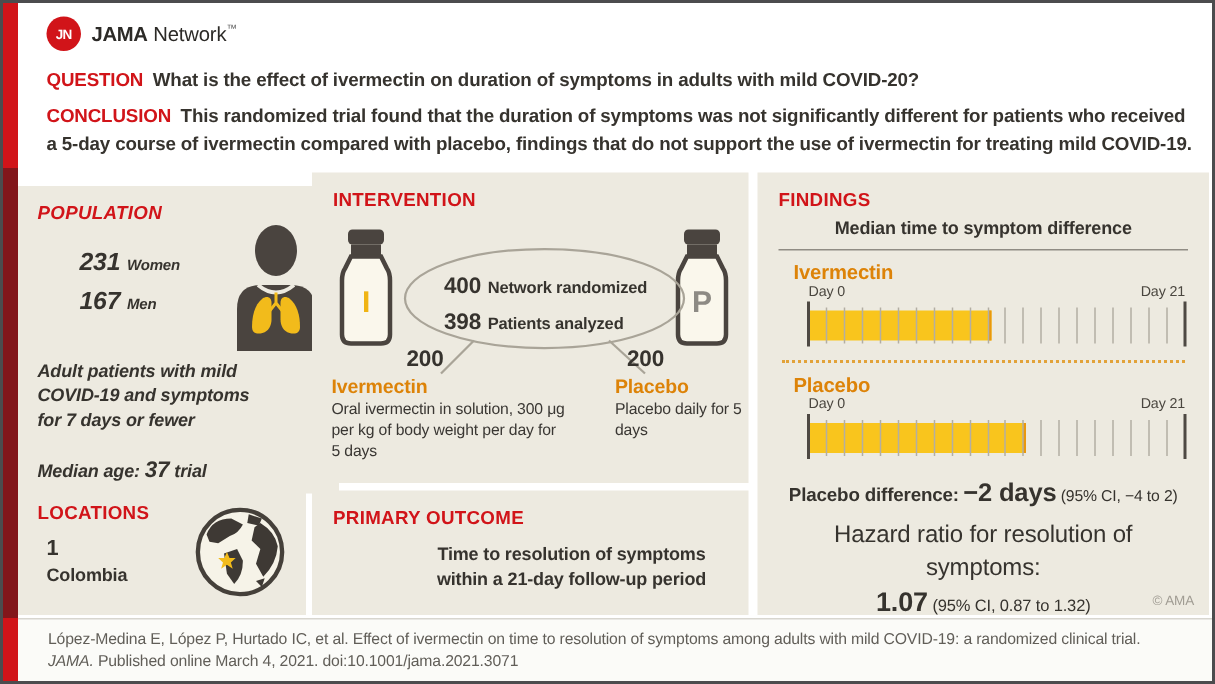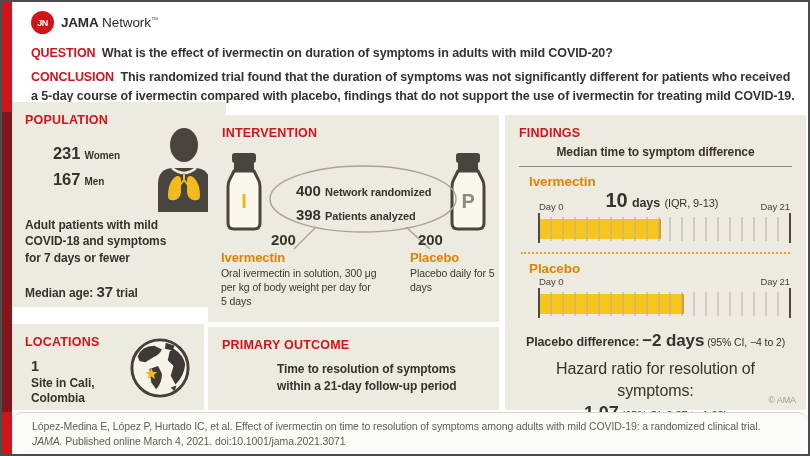--- a/index.html
+++ b/index.html
@@ -21,21 +21,21 @@
     font-weight:bold; font-size:9px; letter-spacing:-0.5px; }
   .brand { font-size:13.5px; color:#2c2a27; }
   .brand b { letter-spacing:-0.2px; }
   .brand sup { font-size:7px; color:#555; }
   .q-line { position:absolute; left:29px; top:44px; right:14px; font-weight:bold; font-size:12.5px; }
   .c-line { position:absolute; left:29px; top:66px; right:8px; font-weight:bold; font-size:12.5px; line-height:1.5; }
   .red-label { color:var(--accent-red,#d11419); margin-right:3px; }
 
   
   .panel { position:absolute; background:var(--panel-beige,#edeae0); box-sizing:border-box; padding:11px 13px; }
-  #panel-population { left:10px; top:100px; width:214px; height:205px; }
+  #panel-population { left:10px; top:122px; width:214px; height:205px;font-style:italic; }
   #panel-locations  { left:10px; top:322px; width:192px; height:86px; }
   #panel-intervention { left:206px; top:113px; width:291px; height:207px; padding:11px 14px; }
   #panel-outcome    { left:206px; top:325px; width:291px; height:83px; padding:11px 14px; }
   #panel-findings   { left:503px; top:113px; width:301px; height:295px; padding:11px 14px; }
   .sec-head { color:var(--accent-red,#d11419); font-weight:bold; font-size:12.5px; letter-spacing:0.2px; }
 
   
   .pop-stats { margin:14px 0 0 28px; line-height:1.55; }
   .stat-num { font-weight:bold; font-size:16.5px; }
   .stat-lbl { font-weight:bold; font-size:10px; }
@@ -63,21 +63,21 @@
   .arm { position:absolute; top:116px; }
   .arm.left { left:13px; width:158px; }
   .arm.right { left:202px; width:86px; }
   .arm-n { font-weight:bold; font-size:15px; }
   .arm.left .arm-n { margin-left:50px; }
   .arm.right .arm-n { margin-left:8px; }
   .arm-name { color:var(--orange,#dd8308); font-weight:bold; font-size:13px; margin-top:2px; }
   .arm-desc { font-size:10.5px; line-height:1.32; margin-top:2px; color:#3a3733; }
 
   
-  .po-text { margin:9px 0 0 55px; font-weight:bold; font-size:12px; line-height:1.4; }
+  .po-text { margin:9px 0 0 55px; font-weight:bold; font-size:12px; line-height:1.4;text-align:center; }
 
   
   .f-subtitle { text-align:center; font-weight:bold; font-size:12px; margin-top:5px; padding-bottom:7px;
     border-bottom:1px solid #908c84; }
   .tl-group { margin-top:7px; }
   .tl-name { margin-left:10px; color:var(--orange,#dd8308); font-weight:bold; font-size:13.5px; }
   .tl-valrow { display:flex; justify-content:space-between; align-items:flex-end; margin:0 2px 1px 20px; }
   .tl-day { font-size:9.5px; font-weight:normal; color:#4a463f; }
   .tl-big { font-weight:bold; font-size:20px; }
   .tl-unit { font-weight:bold; font-size:12.5px; }
@@ -93,21 +93,21 @@
   .ad-label { font-weight:bold; font-size:12.5px; }
   .ad-value { font-weight:bold; font-size:17px; }
   .f-hr { text-align:center; margin-top:7px; line-height:1.35; font-size:11px; }
   .hr-label { font-weight:normal; font-size:16px; }
   .hr-value { font-weight:bold; font-size:18px; }
   .f-copy { position:absolute; right:10px; bottom:5px; font-size:9px; color:#a09c93; }
 
   
   .footer { position:absolute; left:10px; top:410px; right:0; height:42px; background:#fbfbf8;
     border-top:1px solid #d8d6cf; box-sizing:border-box; padding:6px 10px 0 20px;
-    font-size:10.5px; color:#615e58; line-height:1.45;border-radius:10px; }
+    font-size:10.5px; color:#615e58; line-height:1.45; }
 </style>
 </head>
 <body>
 
 <div class="canvas">
 
   <div class="redbar top"></div>
   <div class="redbar mid"></div>
   <div class="redbar bot"></div>
 
@@ -140,33 +140,32 @@
       </div>
     </div>
     <svg class="person-icon" width="66" height="84" viewBox="0 0 66 84">
       <ellipse cx="33" cy="17" rx="14" ry="17" fill="#4a443f"></ellipse>
       <path d="M7,84 L7,56 Q7,40 23,40 L43,40 Q59,40 59,56 L59,84 Z" fill="#4a443f"></path>
       <path d="M21,40 Q33,50 45,40" stroke="#edeae0" stroke-width="2.5" fill="none"></path>
       <path d="M30,52 C30,48 27,47 24,49 C19,53 17,60 17,68 C17,72 20,73 24,72 C28,71 30,67 30,63 Z" fill="#f2bb1b"></path>
       <path d="M36,52 C36,48 39,47 42,49 C47,53 49,60 49,68 C49,72 46,73 42,72 C38,71 36,67 36,63 Z" fill="#f2bb1b"></path>
       <path d="M33,45 L33,52 M33,52 L29,57 M33,52 L37,57" stroke="#f2bb1b" stroke-width="2" fill="none"></path>
     </svg>
-    <div class="pop-desc">Adult patients with mild COVID-18 and symptoms for 7 days or fewer</div>
+    <div class="pop-desc">Adult patients with mild COVID-19 and symptoms for 7 days or fewer</div>
     <div class="pop-age">
       <span>Median age:</span>
       <span class="stat-num">37</span>
       <span>trial</span>
     </div>
   </div>
 
   <div class="panel" id="panel-locations">
     <div class="sec-head">LOCATIONS</div>
     <div class="loc-block">
       <div class="loc-count">1</div>
-      <div>Site in Cali,</div>
       <div>Colombia</div>
     </div>
     <svg class="globe-icon" width="62" height="62" viewBox="0 0 64 64">
       <circle cx="32" cy="32" r="29" fill="#f6f3e8" stroke="#45403a" stroke-width="3"></circle>
       <path d="M9,20 Q13,9 26,9 L34,13 Q31,19 25,21 L17,26 L11,25 Z" fill="#3e3934"></path>
       <path d="M38,6 L47,9 L45,14 L37,12 Z" fill="#3e3934"></path>
       <path d="M46,12 Q56,18 58,28 Q57,40 48,49 L43,40 L46,30 L40,24 L42,15 Z" fill="#3e3934"></path>
       <path d="M21,33 L30,30 L34,38 Q34,48 28,54 L23,47 Z" fill="#3e3934"></path>
       <path d="M43,52 L49,50 L47,56 Z" fill="#3e3934"></path>
       <polygon transform="translate(23,38)" points="0,-6 1.8,-1.8 6,-1.8 2.7,1.2 4,5.5 0,2.8 -4,5.5 -2.7,1.2 -6,-1.8 -1.8,-1.8" fill="#f2bb1b"></polygon>
@@ -223,25 +222,20 @@
   </div>
 
   <div class="panel" id="panel-findings">
     <div class="sec-head">FINDINGS</div>
     <div class="f-subtitle">Median time to symptom difference</div>
 
     <div class="tl-group">
       <div class="tl-name">Ivermectin</div>
       <div class="tl-valrow">
         <span class="tl-day">Day 0</span>
-        <span>
-          <span class="tl-big">10</span>
-          <span class="tl-unit">days</span>
-          <span class="tl-iqr">(IQR, 9-13)</span>
-        </span>
         <span class="tl-day">Day 21</span>
       </div>
       <div class="tl-track">
         <div class="bar-fill" style="width: 47.619%;"></div>
         <div class="ticks">
             <div class="tick tick-end" style="left: 0%;"></div>
             <div class="tick" style="left: 4.7619%;"></div>
             <div class="tick" style="left: 9.52381%;"></div>
             <div class="tick" style="left: 14.2857%;"></div>
             <div class="tick" style="left: 19.0476%;"></div>

